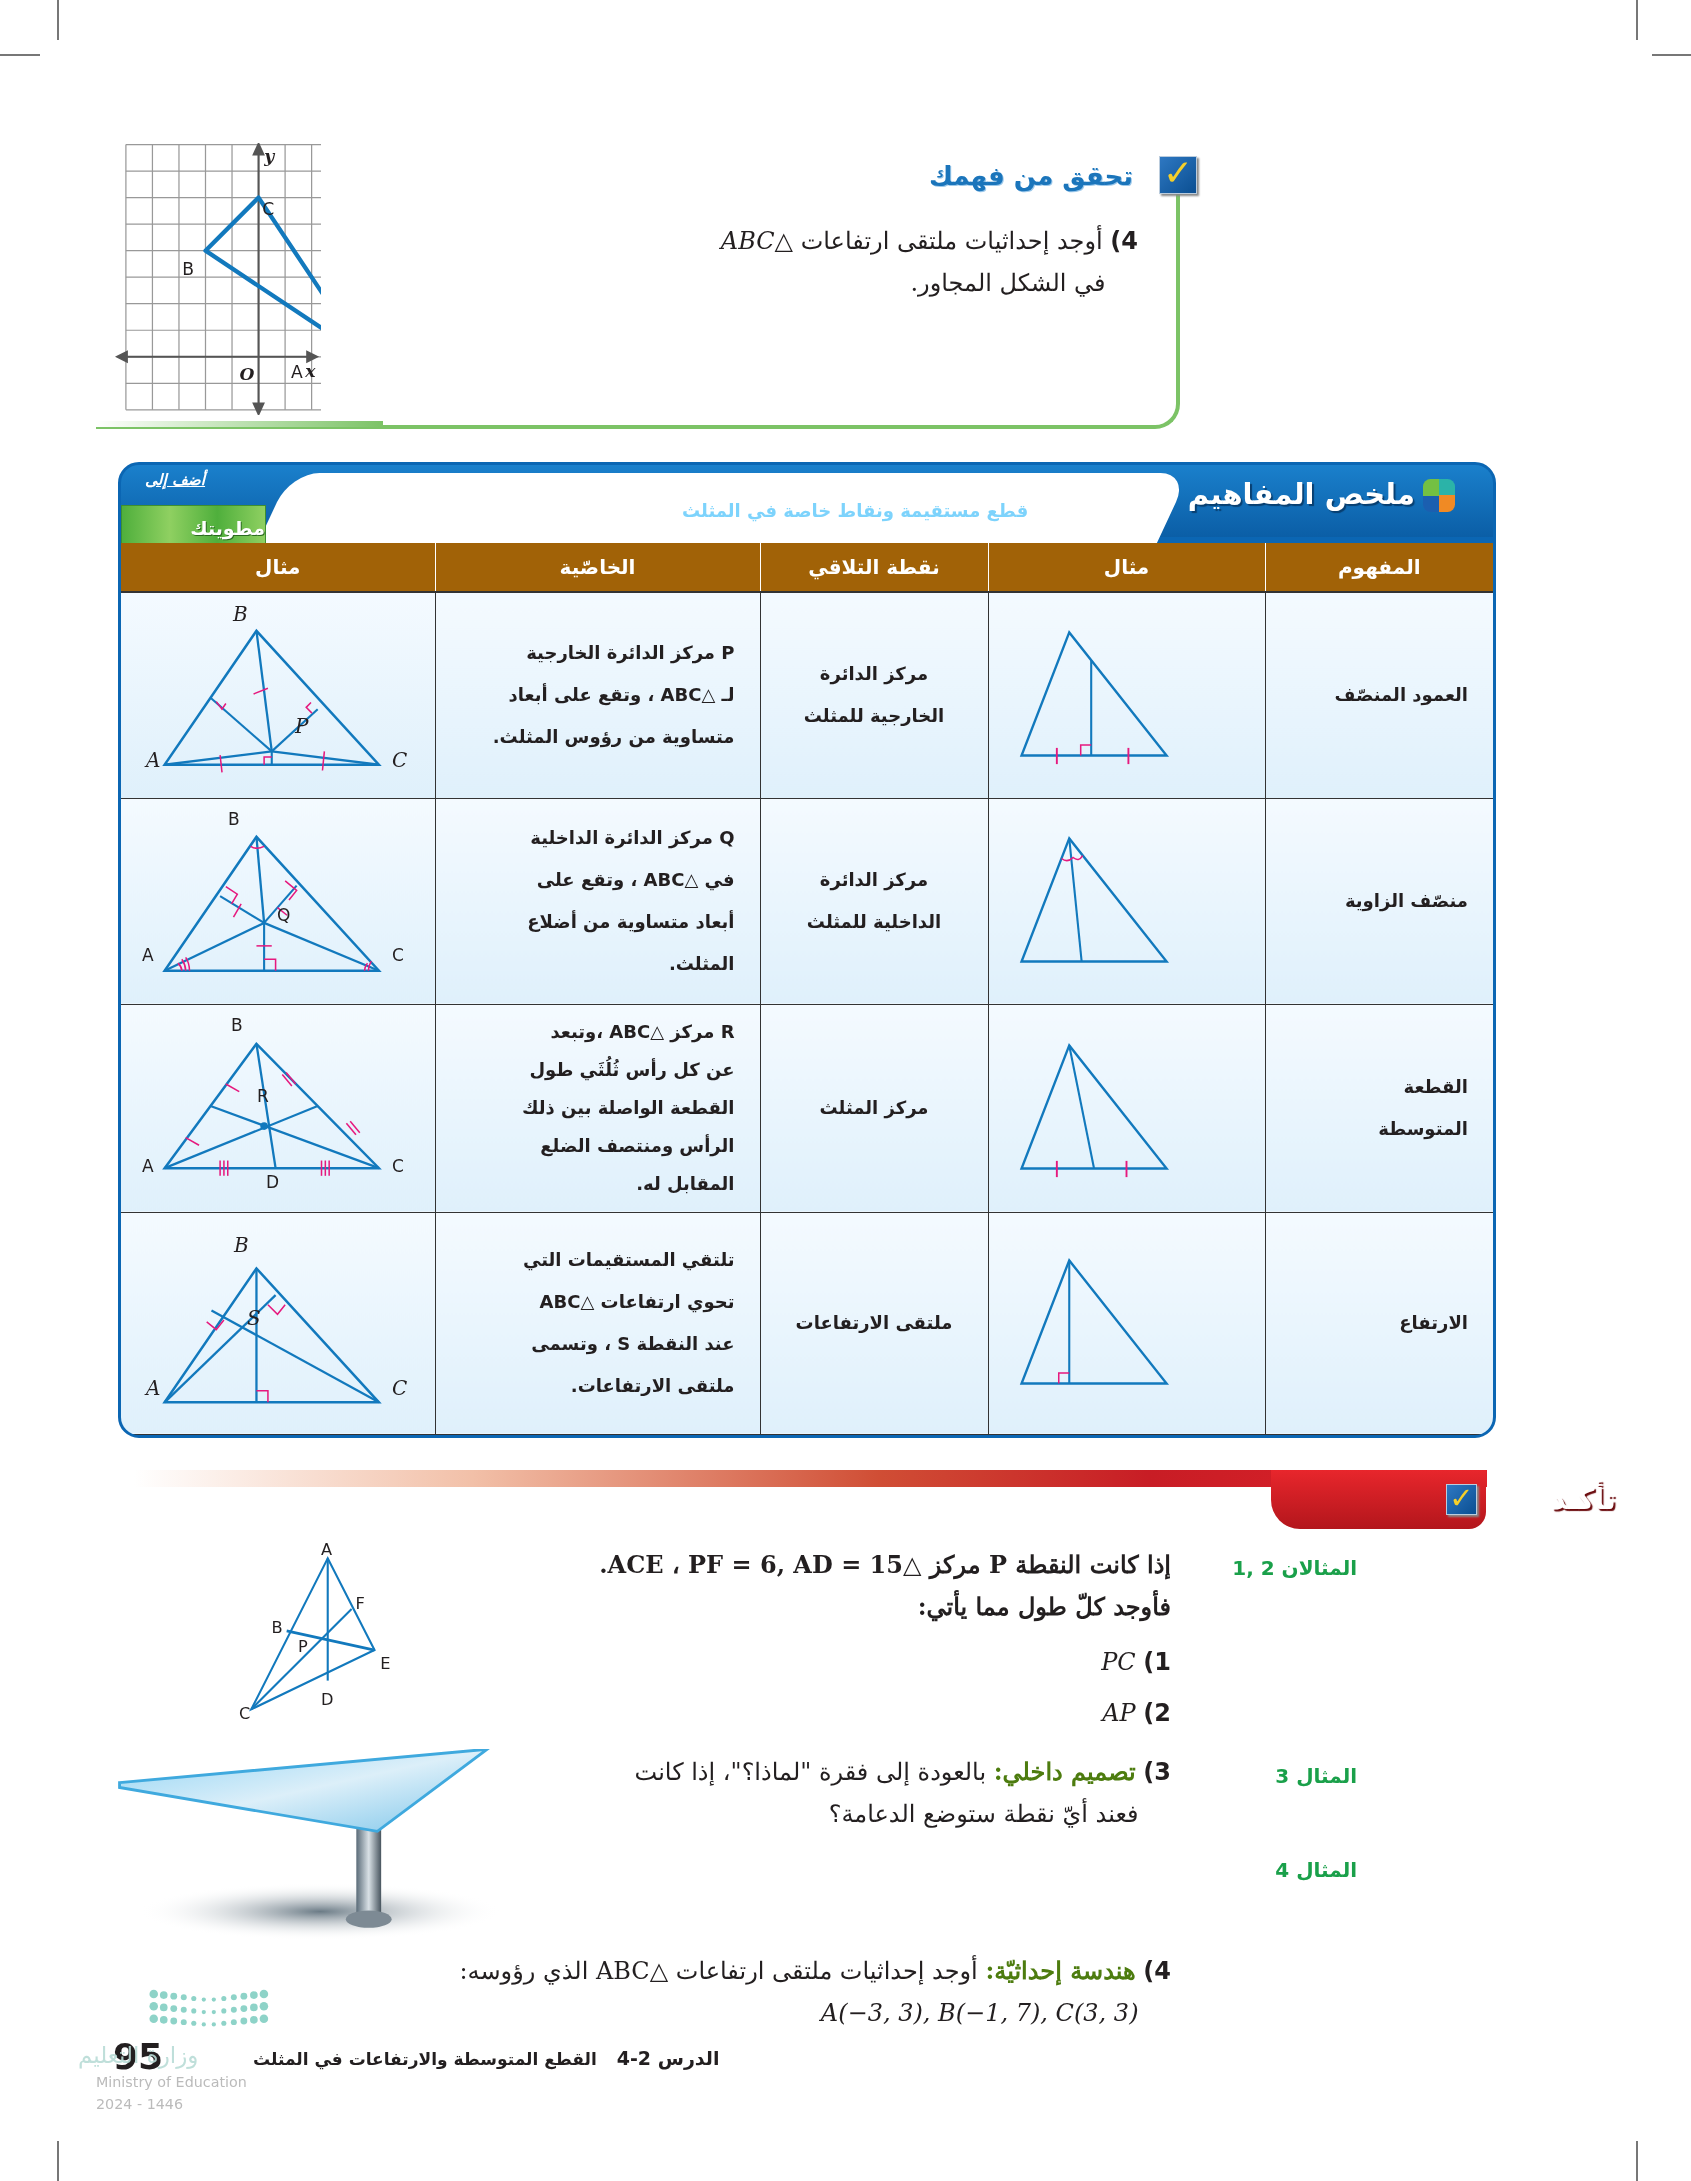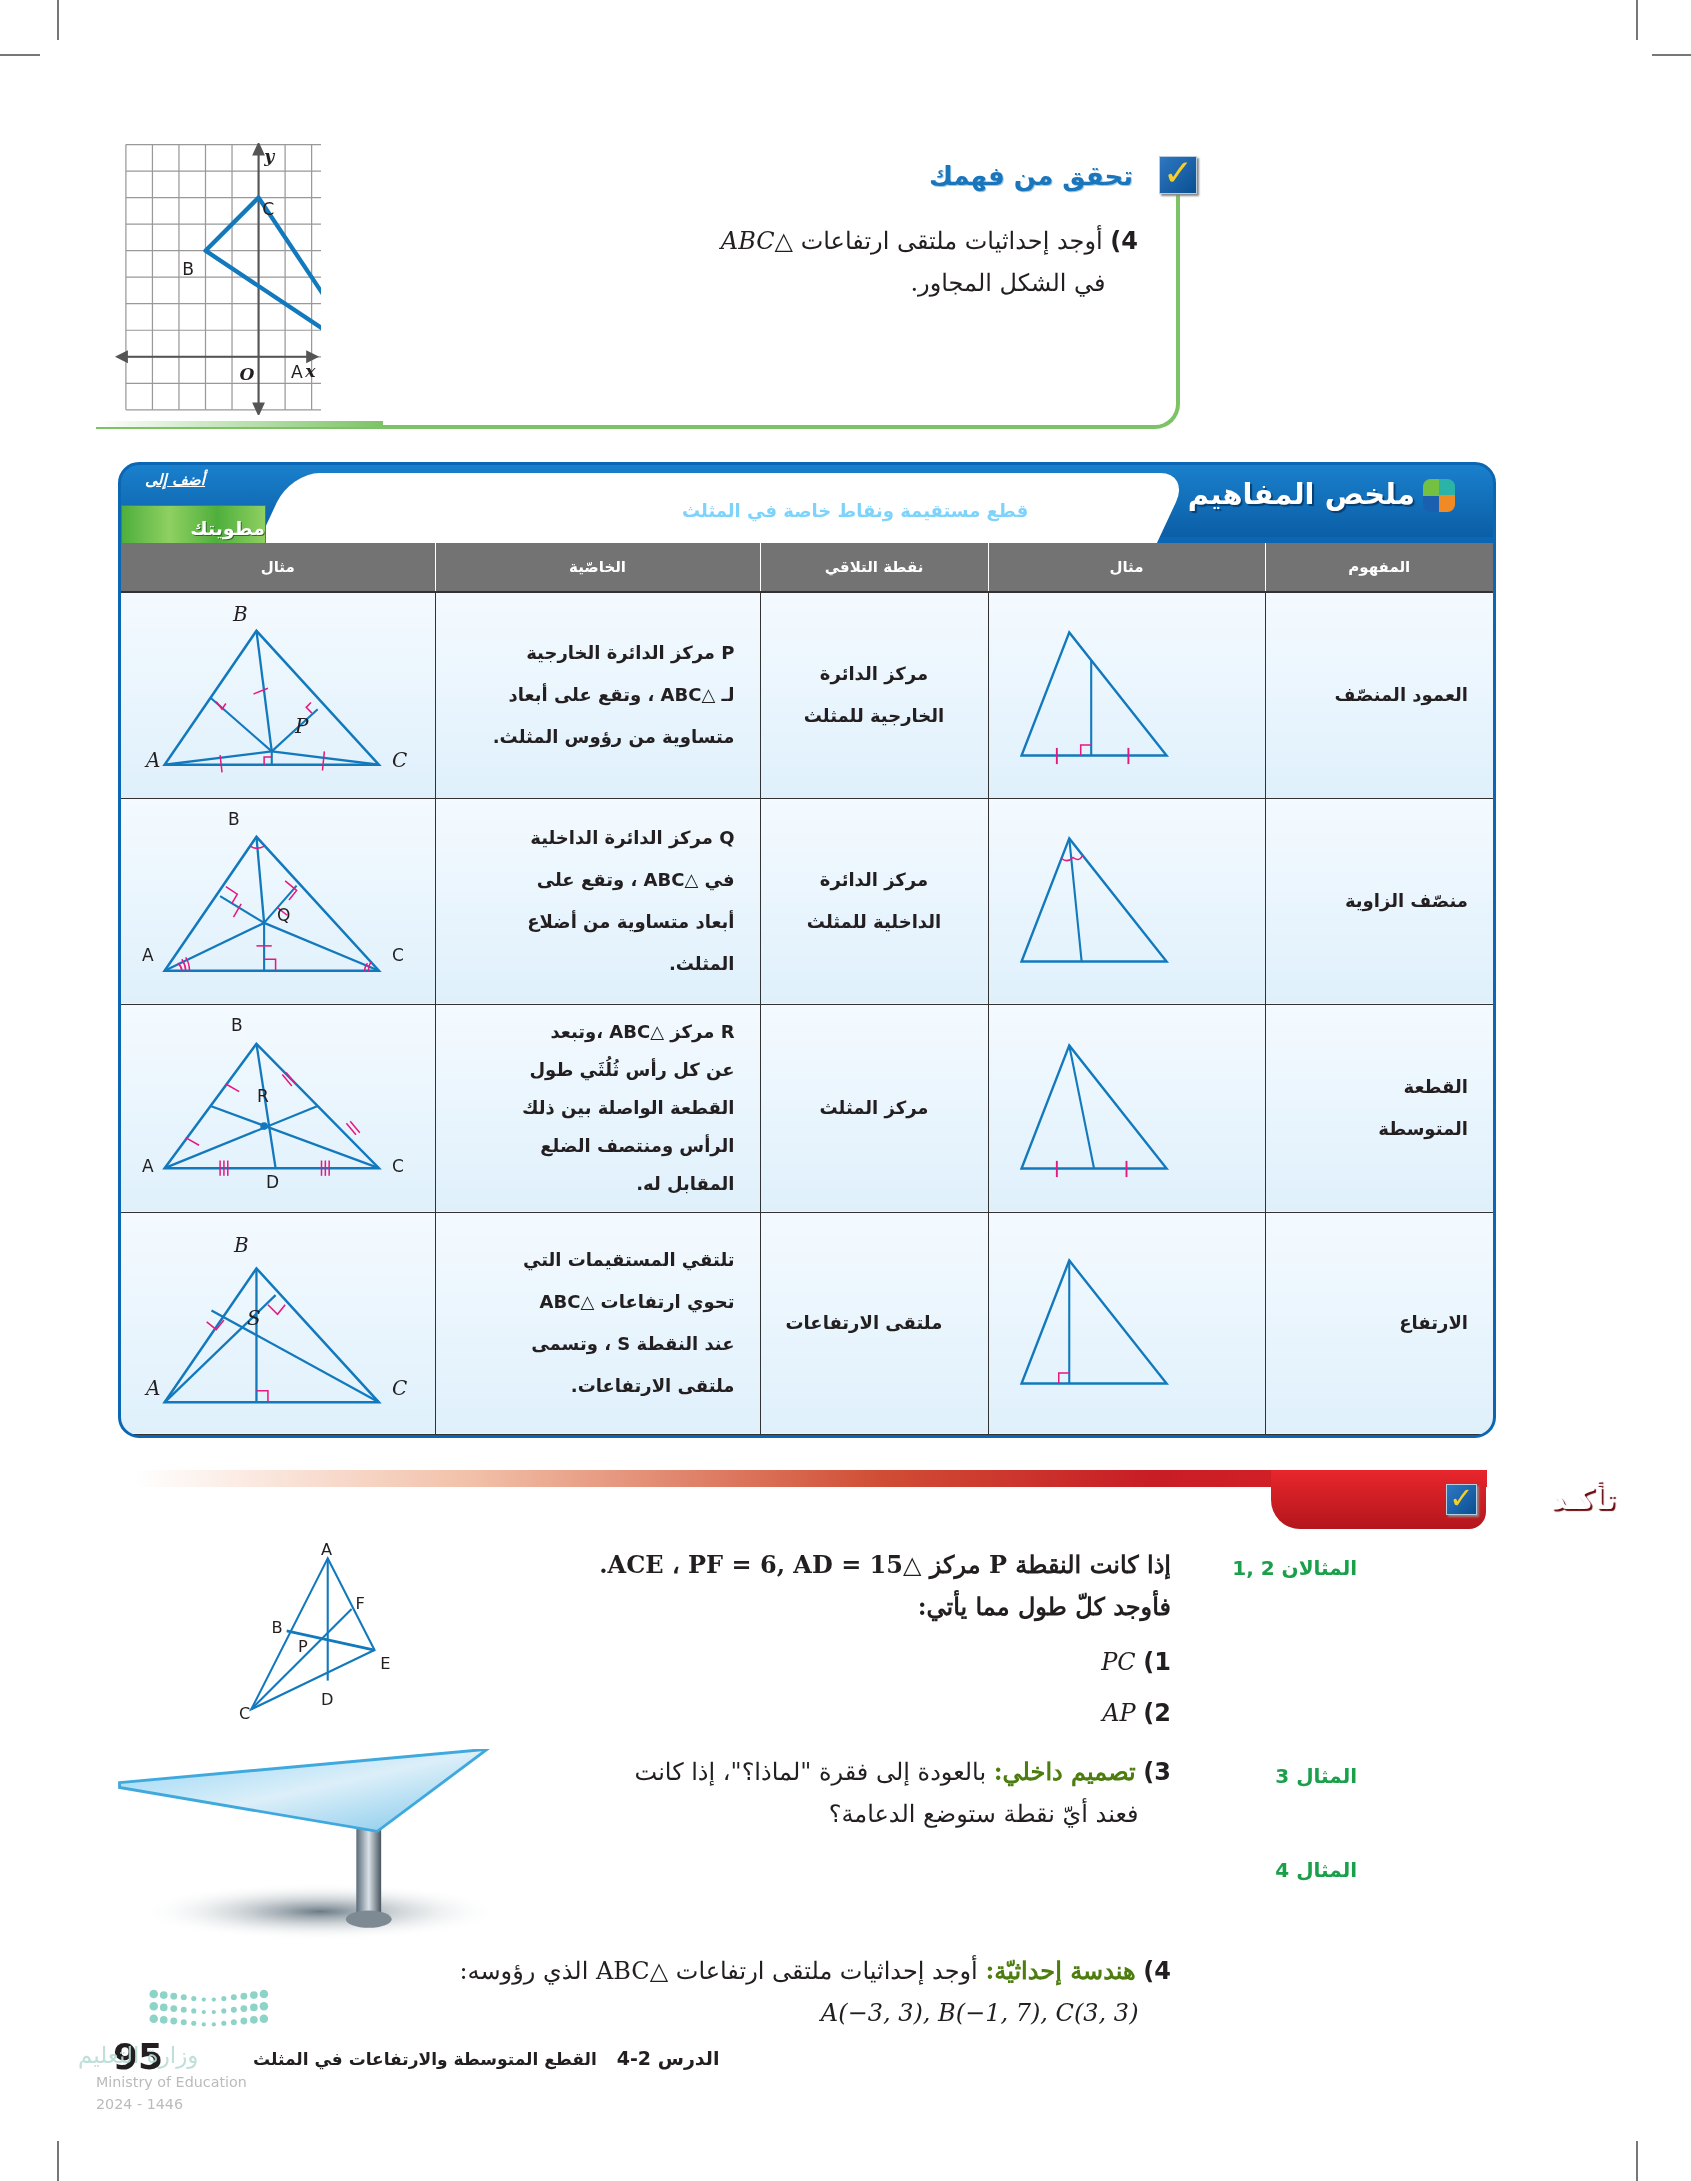--- a/index.html
+++ b/index.html
@@ -17,21 +17,21 @@
   .q-text { font-family:"DejaVu Serif", serif; font-size:24px; line-height:42px; }
   
   .cs-outer { position:absolute; left:118px; top:462px; width:1372px; height:970px; border:3.8px solid #0b66b3; border-radius:21px; background:#0b66b3; overflow:hidden; }
   .cs-head { position:absolute; left:0; top:0; width:100%; height:72px; background:linear-gradient(#1a80cc,#0b5ea6); }
   .cs-white { position:absolute; left:153px; top:7.6px; width:899px; height:71px; background:#fff; border-radius:29px 29px 0 0; transform:skewX(-25deg); }
   .cs-title { position:absolute; right:38px; top:11.5px; color:#fff; font-size:29px; font-weight:bold; text-shadow:1.9px 1.9px 1px #083f70; }
   .cs-sub { position:absolute; left:535px; top:35px; color:#7dd3fc; font-size:18px; font-weight:bold;margin-left:26px; }
   .add-to { position:absolute; left:24px; top:5.7px; color:#fff; font-size:15.3px; font-weight:bold; text-decoration:underline;font-style:italic; }
   .foldable { position:absolute; left:0px; top:40px; width:143px; height:46px; background:linear-gradient(90deg,#4faf3c,#8fd061,#4faf3c,#8fd061); border:1px solid #3e8f30; color:#fff; font-size:19px; font-weight:bold; text-align:right; line-height:44px; text-shadow:1px 1px 0 #2b6a20; }
   table.cs { position:absolute; left:0; top:78px; width:100%; border-collapse:collapse; direction:rtl; }
-  table.cs th { background:#737373; color:#fff; height:46px; font-size:15px; font-weight:bold; border-left:1.9px solid #fff; border-bottom:2.9px solid #333; }
+  table.cs th { background:#a16207; color:#fff; height:46px; font-size:20px; font-weight:bold; border-left:1.9px solid #fff; border-bottom:2.9px solid #333; }
   table.cs td { border-left:1.9px solid #333; border-bottom:1.9px solid #333; background:linear-gradient(#f4faff,#dff0fb); font-size:18px; font-weight:bold; vertical-align:middle;margin-left:32px; }
   table.cs td:last-child, table.cs th:last-child { border-left:none; }
   .cell-text { padding:0 25px; line-height:42px; }
   
   .confirm-bar { position:absolute; left:134px; top:1470px; width:1353px; height:17px; background:linear-gradient(to right,#fff,#f2c0a8 25%,#d04e35 55%,#c81d25 75%,#e0222a); }
   .confirm-tab { position:absolute; left:1271px; top:1470px; width:215px; height:59px; background:linear-gradient(#e8262c,#b3161c); border-bottom-right-radius:17px; border-bottom-left-radius:29px; }
   .confirm-title { position:absolute; right:76px; top:1482px; color:#fff; font-size:29px; font-weight:bold; text-shadow:1.9px 1.9px 1px #6b0b0e; }
   .ex-label { position:absolute; color:#1aa04a; font-size:20px; font-weight:bold; }
   .topic { color:#4d7c0f; font-weight:bold; }
   .footer-text { font-size:19px; font-weight:bold; }
@@ -266,21 +266,21 @@
 
       <tr style="height:222px;">
         <td class="cell-text rtl">الارتفاع</td>
         <td style="text-align:center;">
           <svg width="229" height="153" viewBox="0 0 240 160">
             <polygon points="60,16 10,145 162,145" fill="none" stroke="#1279bd" stroke-width="2.5"></polygon>
             <line x1="60" y1="16" x2="60" y2="145" stroke="#1279bd" stroke-width="2.2"></line>
             <polyline points="49,145 49,134 60,134" fill="none" stroke="#e6197e" stroke-width="1.6"></polyline>
           </svg>
         </td>
-        <td class="cell-text rtl" style="text-align:left;">ملتقى الارتفاعات</td>
+        <td class="cell-text rtl" style="text-align:center;">ملتقى الارتفاعات</td>
         <td class="cell-text rtl">
           <div>تلتقي المستقيمات التي</div>
             <div>تحوي ارتفاعات △ABC</div>
             <div>عند النقطة S ، وتسمى</div>
             <div>ملتقى الارتفاعات.</div>
         </td>
         <td style="text-align:center;">
           <svg width="287" height="182" viewBox="0 0 300 190">
             <polygon points="128,40 32,180 256,180" fill="none" stroke="#1279bd" stroke-width="2.6"></polygon>
             <line x1="128" y1="40" x2="128" y2="180" stroke="#1279bd" stroke-width="2.4"></line>

